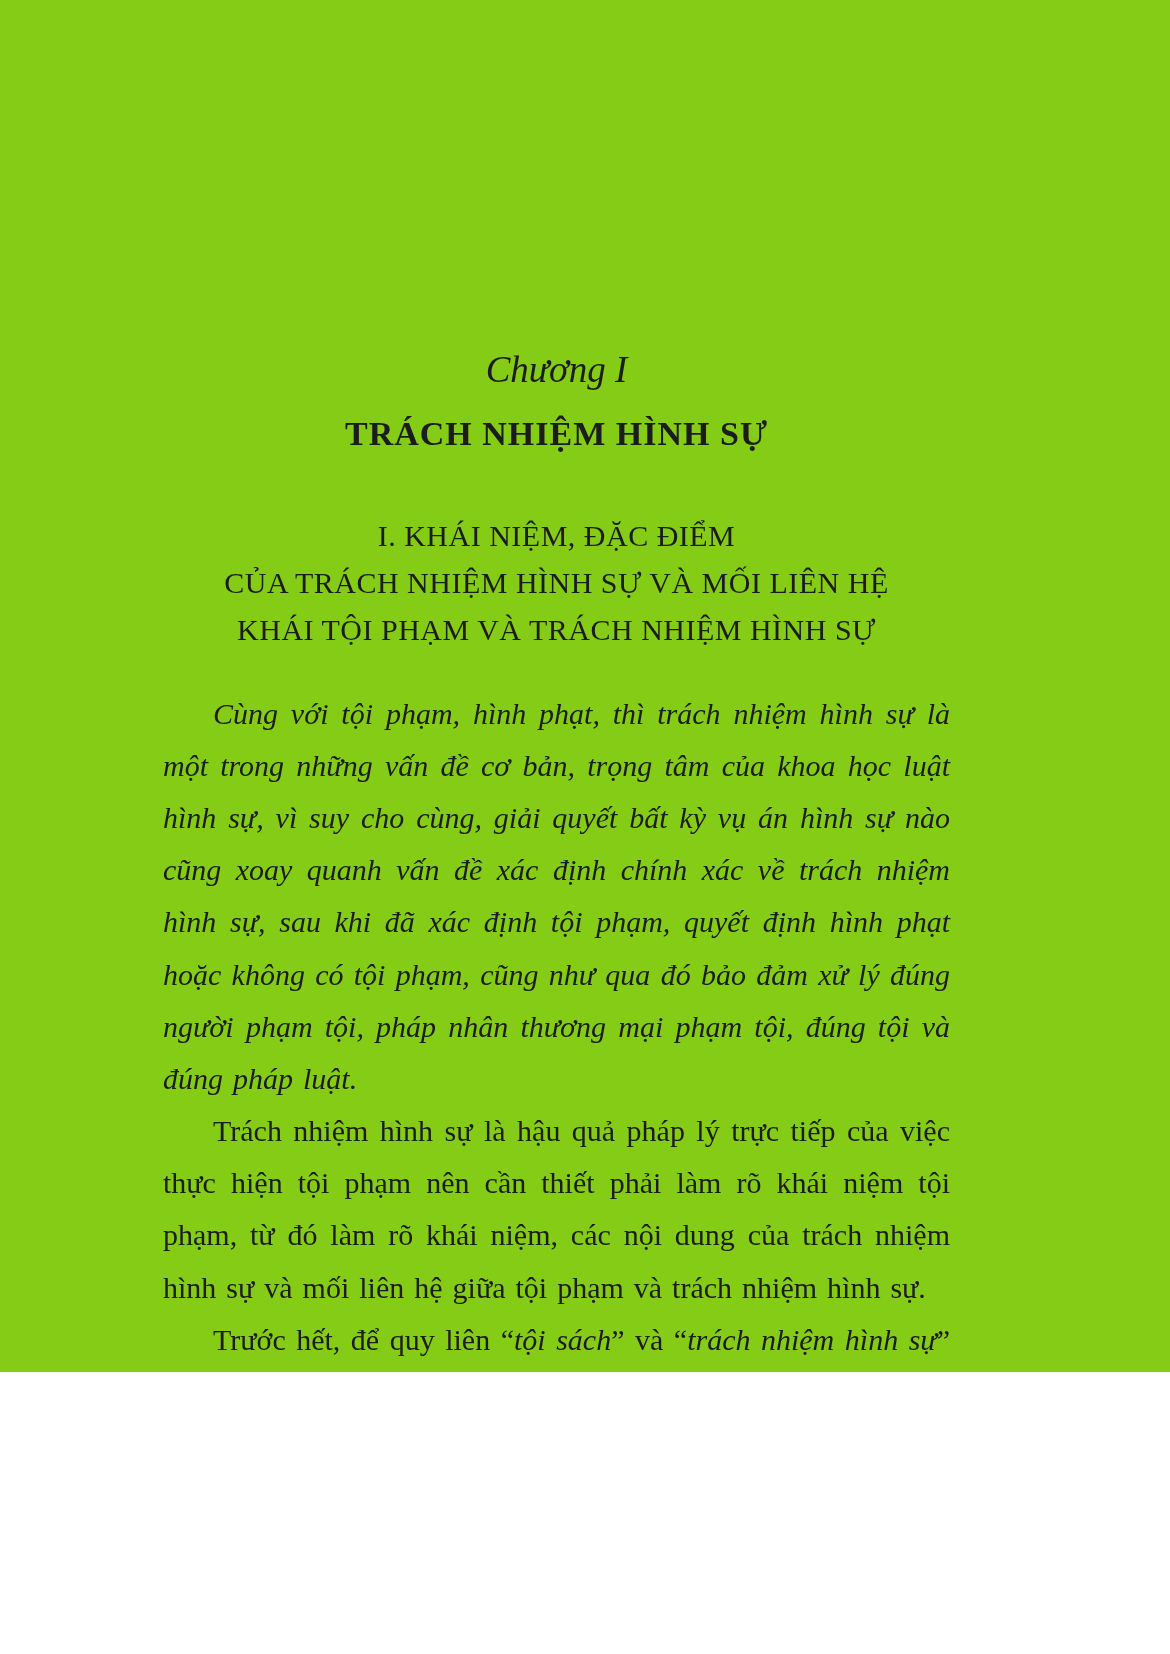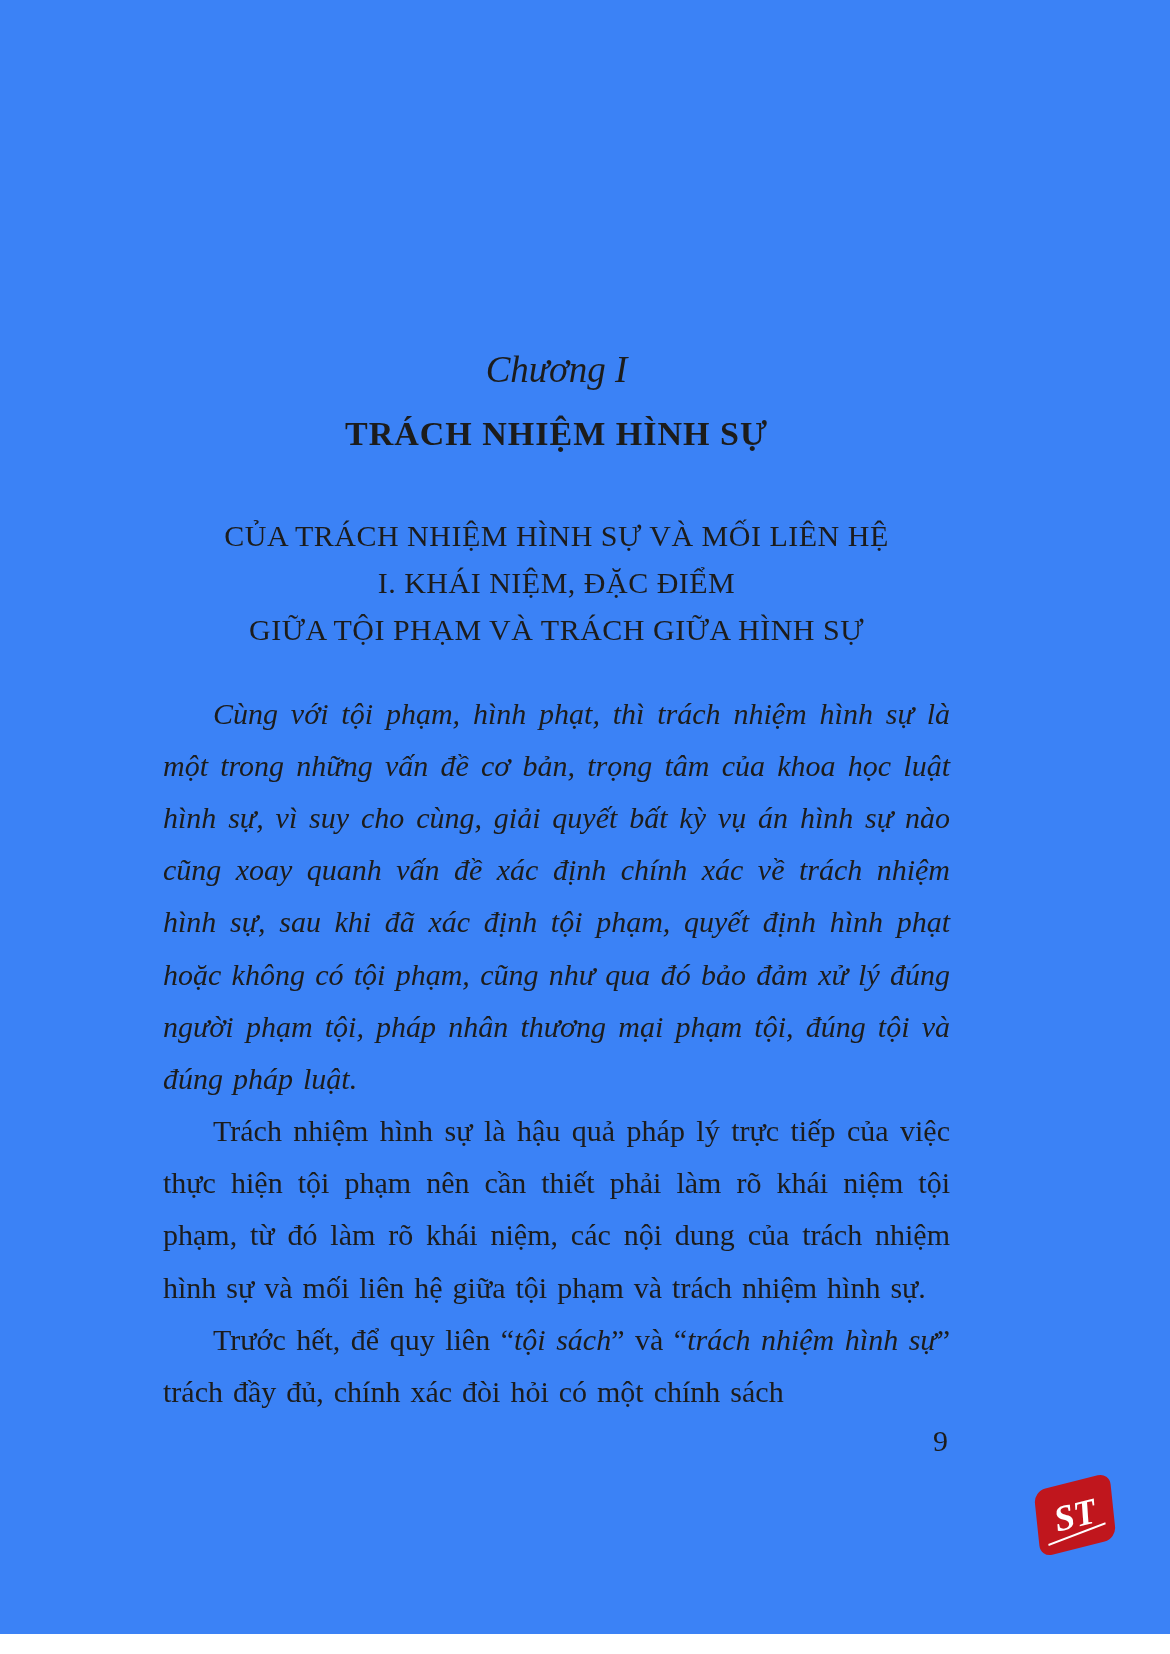--- a/index.html
+++ b/index.html
@@ -1,21 +1,21 @@
 <!DOCTYPE html>
 <html style="--accent: #c0161d;"><head>
 <meta charset="utf-8">
 <style>
   * { margin: 0; padding: 0; box-sizing: border-box; }
   html, body { background: #ffffff; }
   .page {
     position: relative;
     width: 1170px;
-    height: 1634px;
-    background: #3b82f6;
+    height: 1372px;
+    background: #84cc16;
     font-family: "Liberation Serif", "DejaVu Serif", serif;
     color: #1c1c1c;
     overflow: hidden;
   }
   .content {
     position: absolute;
     left: 163px;
     top: 348px;
     width: 787px;
   }
@@ -101,23 +101,23 @@
 <body>
 
 <div class="page">
   <div class="content">
 
     <div class="chapter-label">Chương I</div>
 
     <div class="chapter-title">TRÁCH NHIỆM HÌNH SỰ</div>
 
     <div class="section-heading">
+      <div>I. KHÁI NIỆM, ĐẶC ĐIỂM</div>
       <div>CỦA TRÁCH NHIỆM HÌNH SỰ VÀ MỐI LIÊN HỆ</div>
-      <div>I. KHÁI NIỆM, ĐẶC ĐIỂM</div>
-      <div>GIỮA TỘI PHẠM VÀ TRÁCH GIỮA HÌNH SỰ</div>
+      <div>KHÁI TỘI PHẠM VÀ TRÁCH NHIỆM HÌNH SỰ</div>
     </div>
 
     <p class="body-par first-par">Cùng với tội phạm, hình phạt, thì trách nhiệm hình sự là một trong những vấn đề cơ bản, trọng tâm của khoa học luật hình sự, vì suy cho cùng, giải quyết bất kỳ vụ án hình sự nào cũng xoay quanh vấn đề xác định chính xác về trách nhiệm hình sự, sau khi đã xác định tội phạm, quyết định hình phạt hoặc không có tội phạm, cũng như qua đó bảo đảm xử lý đúng người phạm tội, pháp nhân thương mại phạm tội, đúng tội và đúng pháp luật.</p>
 
     <p class="body-par">Trách nhiệm hình sự là hậu quả pháp lý trực tiếp của việc thực hiện tội phạm nên cần thiết phải làm rõ khái niệm tội phạm, từ đó làm rõ khái niệm, các nội dung của trách nhiệm hình sự và mối liên hệ giữa tội phạm và trách nhiệm hình sự.</p>
 
 
     <p class="body-par"><span>Trước hết, để quy liên “</span><span class="it">tội sách</span><span>” và “</span><span class="it">trách nhiệm hình sự</span><span>” trách đầy đủ, chính xác đòi hỏi có một chính sách</span></p>
 
   </div>

